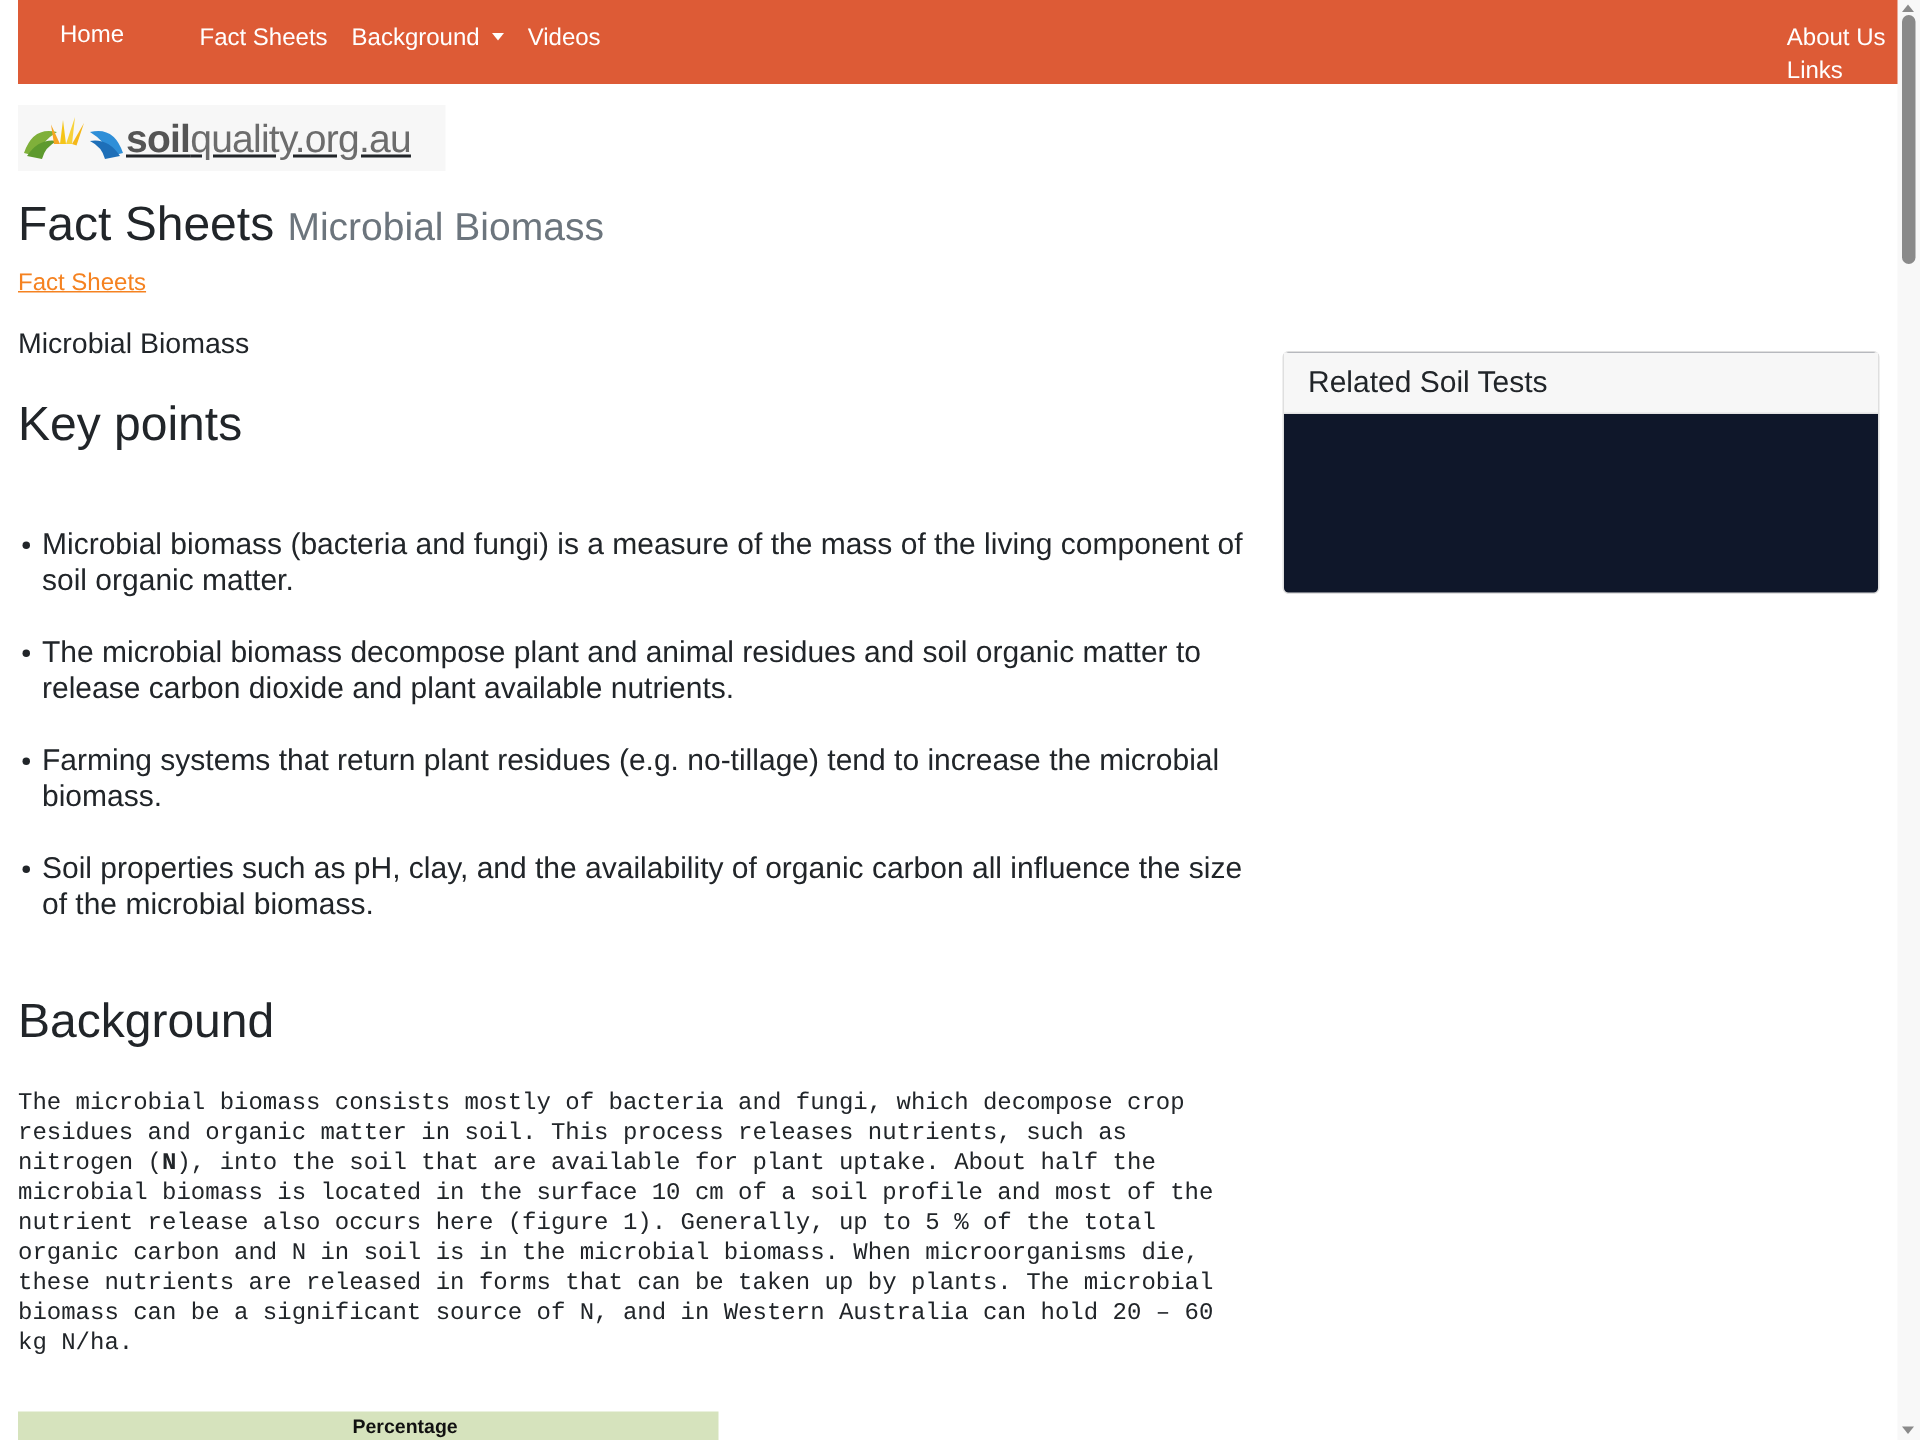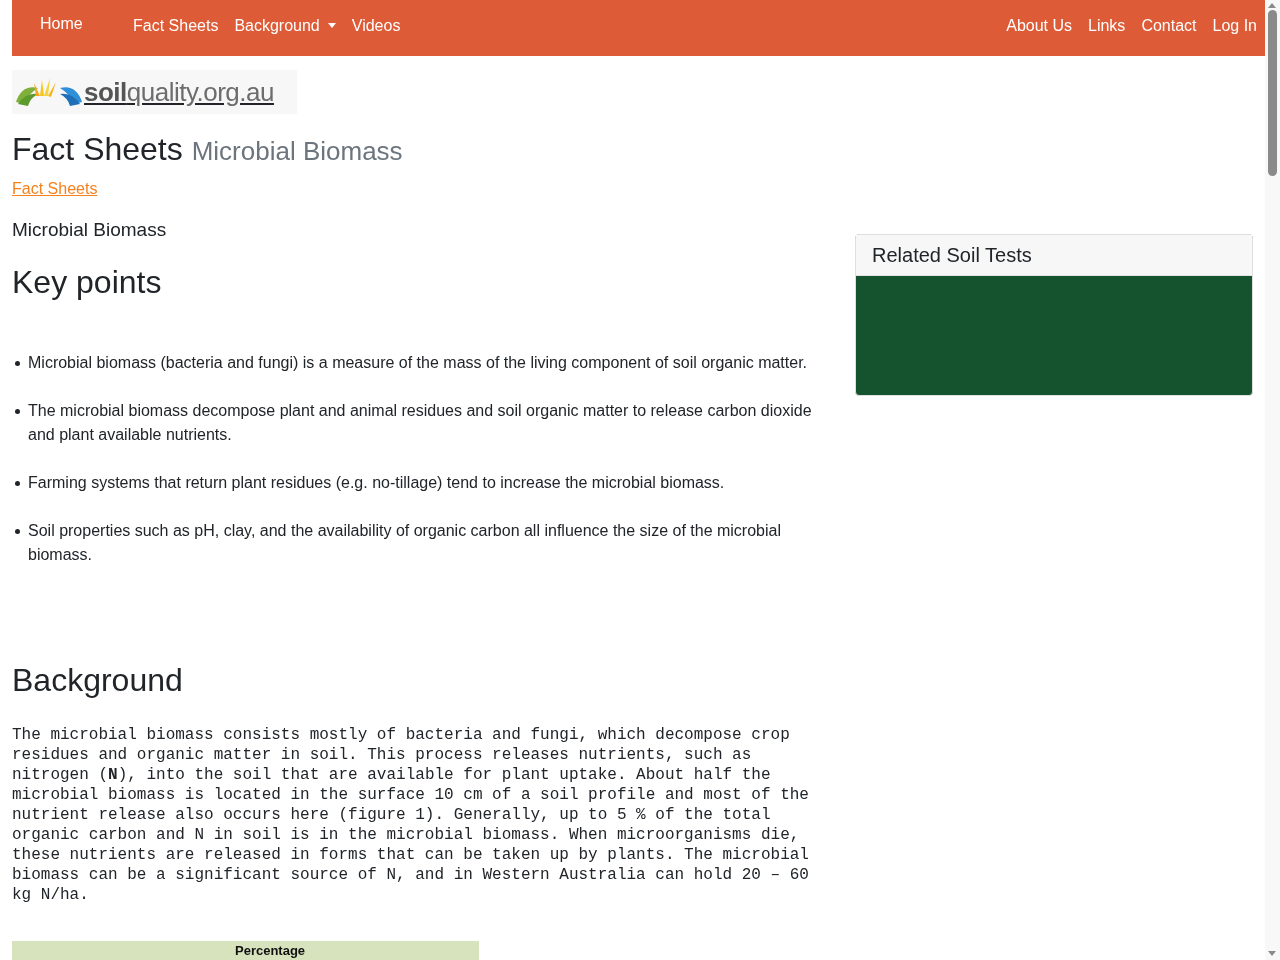--- a/index.html
+++ b/index.html
@@ -6,21 +6,21 @@
     html, body { width: 1280px; height: 960px; overflow: hidden; background: #ffffff; }
     body { font-family: "Liberation Sans", sans-serif; color: #212529; font-size: 16px; position: relative; }
 
     .navbar {
       position: absolute; left: 12px; top: 0; width: 1265px; height: 56px;
       background: #dd5b36; display: flex; align-items: center;
     }
     .navbar a { color: #ffffff; text-decoration: none; font-size: 16px; }
     .brand { font-size: 20px; position: absolute; left: 28px; top: 15px; }
     .nav-left { position: absolute; left: 121px; top: 17px; display: flex; gap: 16px; }
-    .nav-right { position: absolute; right: 20px; top: 17px; display: flex; gap: 16px; }
+    .nav-right { position: absolute; right: 20px; top: 17px; display: flex; gap: 4px; flex-direction: column; }
     .caret {
       display: inline-block; width: 0; height: 0; margin-left: 8px; vertical-align: 3px;
       border-left: 4px solid transparent; border-right: 4px solid transparent; border-top: 5px solid #ffffff;
     }
 
     .scrollbar {
       position: absolute; right: 0; top: 0; width: 15px; height: 960px; background: #f8f8f8;
     }
     .scroll-up { position: absolute; left: 3px; top: 3px; width: 0; height: 0;
       border-left: 4px solid transparent; border-right: 4px solid transparent; border-bottom: 5px solid #8a8a8a; }
@@ -35,29 +35,29 @@
 
     .page-title { position: absolute; left: 12px; top: 131px; font-size: 32px; font-weight: normal; color: #212529; white-space: nowrap; }
     .page-title small { font-size: 26px; color: #6c757d; }
 
     .crumb { position: absolute; left: 12px; top: 180px; font-size: 16px; color: #f58220; text-decoration: underline; }
     .subtitle { position: absolute; left: 12px; top: 219px; font-size: 19px; color: #212529; }
     .h-key { position: absolute; left: 12px; top: 264px; font-size: 32px; font-weight: normal; }
     .h-bg { position: absolute; left: 12px; top: 662px; font-size: 32px; font-weight: normal; }
 
     .bullets { position: absolute; left: 12px; top: 351px; width: 820px; list-style: none; }
-    .bullets li { position: relative; padding-left: 16px; font-size: 16px; line-height: 24px; margin-bottom: 24px; color: #212529; }
+    .bullets li { position: relative; padding-left: 16px; font-size: 20px; line-height: 24px; margin-bottom: 24px; color: #212529; }
     .bullets li::before { content: ""; position: absolute; left: 3px; top: 10px; width: 5px; height: 5px; border-radius: 50%; background: #212529; }
 
     .para { position: absolute; left: 12px; top: 725px; width: 822px; font-size: 16px; line-height: 20px; color: #212529; font-family: Liberation Mono, monospace; }
 
     .fig-head { position: absolute; left: 12px; top: 941px; width: 467px; height: 19px; background: #d6e3bd; overflow: hidden; }
     .fig-head span { position: absolute; left: 223px; top: 2px; font-weight: bold; font-size: 13px; color: #111; }
 
-    .card { position: absolute; left: 855px; top: 234px; width: 398px; height: 162px; border: 1px solid #dfdfdf; border-radius: 4px; background: #14532d; }
+    .card { position: absolute; left: 855px; top: 234px; width: 398px; height: 162px; border: 1px solid #dfdfdf; border-radius: 4px; background: #0f172a; }
     .card-header { height: 41px; background: #f7f7f7; border-bottom: 1px solid #e3e3e3; padding: 9px 16px; font-size: 20px; color: #212529; }
     .card-list { list-style: none; padding: 16px 0 0 34px; }
     .card-list li { position: relative; padding-left: 14px; font-size: 16px; line-height: 24px; }
     .card-list li::before { content: ""; position: absolute; left: 2px; top: 10px; width: 5px; height: 5px; border-radius: 50%; background: #212529; }
     .card-list a { color: #f58220; text-decoration: underline; }
   </style>
 </head>
 <body>
 
 <nav class="navbar">

